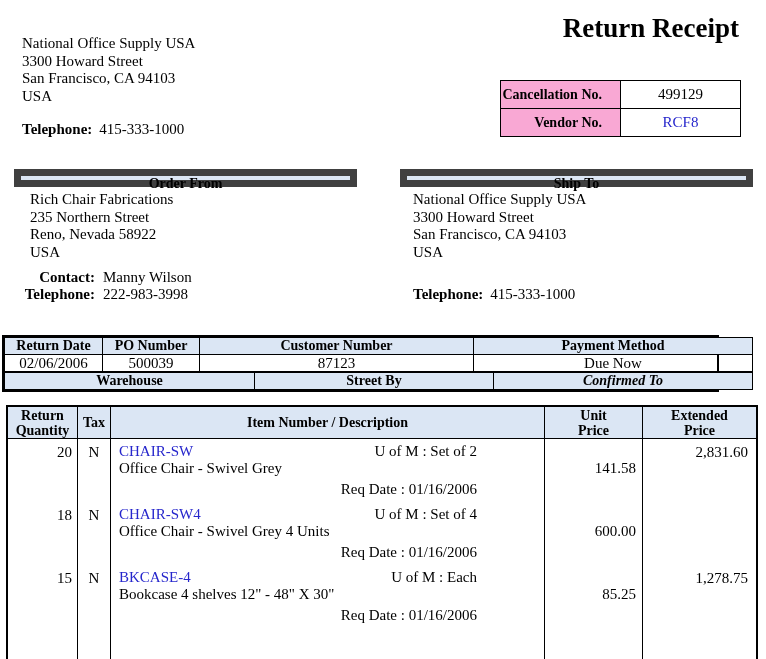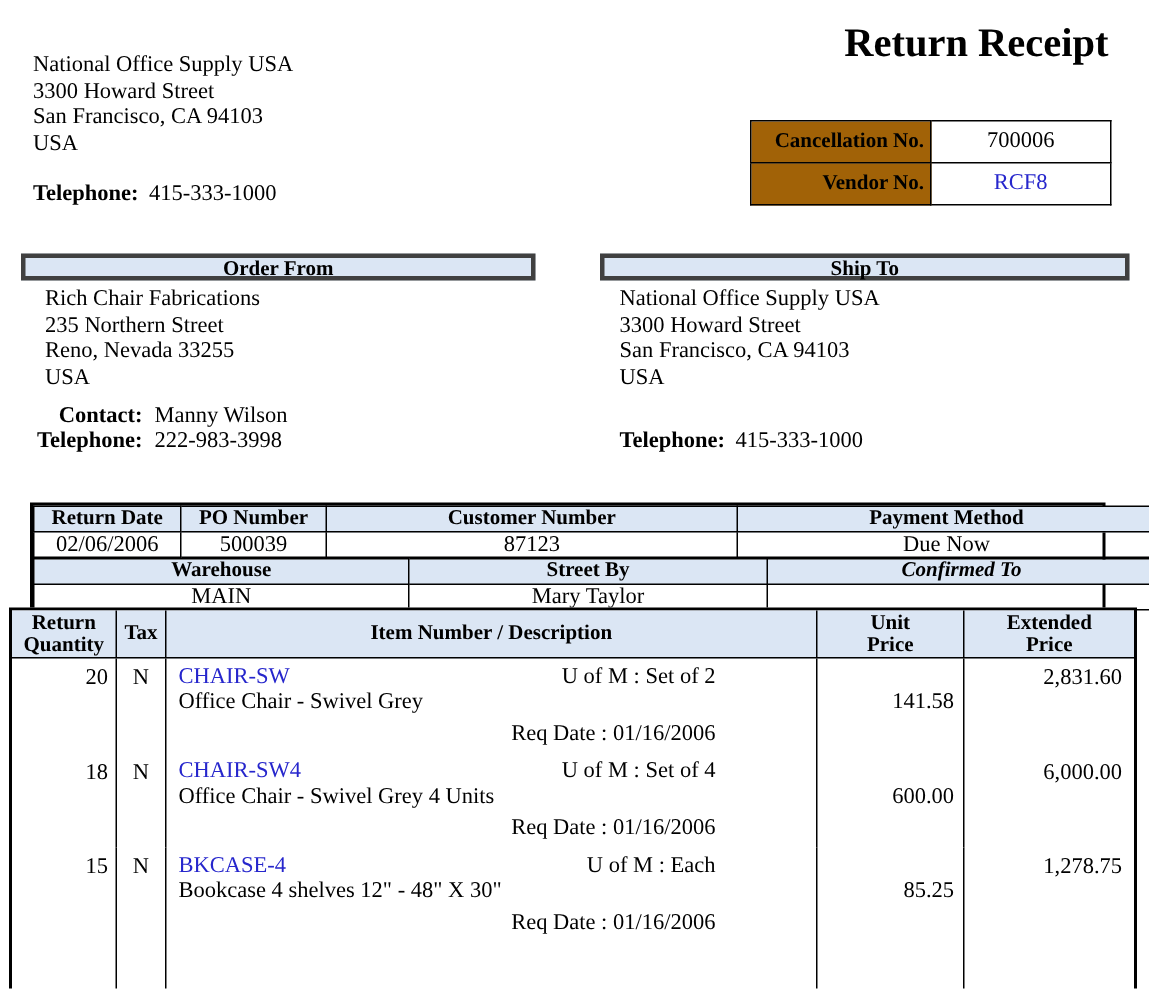--- a/index.html
+++ b/index.html
@@ -16,42 +16,42 @@
 
   
   .company { position:absolute; left:22px; top:35px; line-height:17.5px; }
   .company-phone { position:absolute; left:22px; top:121px; }
   .company-phone .lbl { font-weight:bold; }
   .company-phone .val { padding-left:7px; }
 
   
   .receipt-table { position:absolute; left:500px; top:80px; border-collapse:collapse; }
   .receipt-table td { border:1px solid #000; height:28px; }
-  .receipt-table td.lbl { width:120px; background:#a16207; font-weight:bold; font-size:14px; text-align:right; padding-right:4px; }
+  .receipt-table td.lbl { width:120px; background:#f9a8d4; font-weight:bold; font-size:14px; text-align:right; padding-right:18px; }
   .receipt-table td.val { width:120px; text-align:center; }
   .link { color:#2626cc; cursor:pointer; text-decoration:none; }
 
   
   .addr-header { position:absolute; top:169px; height:18px; line-height:16px; background:#dbe6f4;
-    border:3px solid #404040; font-weight:bold; font-size:14px; text-align:center; }
+    border:7px solid #404040; font-weight:bold; font-size:14px; text-align:center; }
   .addr-header.order-from { left:14px; width:343px; }
   .addr-header.ship-to { left:400px; width:353px; }
   .addr-block { position:absolute; line-height:17.5px; }
   .addr-block.order-from { left:30px; top:191px; }
   .addr-block.ship-to { left:413px; top:191px; }
   .contact-block { position:absolute; left:22px; top:269px; line-height:17px; }
   .contact-row { display:flex; }
   .contact-row .lbl { width:73px; text-align:right; font-weight:bold; }
   .contact-row .val { padding-left:8px; }
   .shipto-phone { position:absolute; left:413px; top:286px; }
   .shipto-phone .lbl { font-weight:bold; }
   .shipto-phone .val { padding-left:7px; }
 
   
-  .order-info { position:absolute; left:20px; top:335px; width:717px; border:2px solid #000; background:#fff; }
+  .order-info { position:absolute; left:2px; top:335px; width:717px; border:2px solid #000; background:#fff; }
   .order-info table { border-collapse:collapse; width:100%; table-layout:fixed; }
   .order-info td { border:1px solid #000; height:16px; text-align:center; padding:0; line-height:16px; }
   .order-info td.hdr { background:#dbe6f4; font-weight:bold; font-size:14px; }
   .cA1 { width:98px; } .cA2 { width:97px; } .cA3 { width:274px; } .cA4 { width:279px; }
   .cB1 { width:250px; } .cB2 { width:239px; } .cB3 { width:259px;font-style:italic; }
 
   
   .items { position:absolute; left:6px; top:405px; width:752px; height:286px;
     border:2px solid #000; display:flex; flex-direction:column; background:#fff; }
   .items-header { display:flex; height:32px; background:#dbe6f4; border-bottom:1px solid #000; flex:0 0 32px; }
@@ -84,34 +84,34 @@
     <div>USA</div>
   </div>
   <div class="company-phone">
     <span class="lbl">Telephone:</span><span class="val">415-333-1000</span>
   </div>
 
   <table class="receipt-table">
     <tbody>
         <tr>
       <td class="lbl">Cancellation No.</td>
-      <td class="val">700006</td>
+      <td class="val">499129</td>
     </tr>
     <tr>
       <td class="lbl">Vendor No.</td>
       <td class="val"><span class="link">RCF8</span></td>
     </tr>
   </tbody>
     </table>
 
   <div class="addr-header order-from">Order From</div>
   <div class="addr-block order-from">
     <div>Rich Chair Fabrications</div>
     <div>235 Northern Street</div>
-    <div>Reno, Nevada 33255</div>
+    <div>Reno, Nevada 58922</div>
     <div>USA</div>
   </div>
   <div class="contact-block">
     <div class="contact-row">
       <span class="lbl">Contact:</span>
       <span class="val">Manny Wilson</span>
     </div>
     <div class="contact-row">
       <span class="lbl">Telephone:</span>
       <span class="val">222-983-3998</span>
@@ -146,25 +146,20 @@
       </tr>
     </tbody>
       </table>
     <table>
       <tbody>
           <tr>
         <td class="hdr cB1">Warehouse</td>
         <td class="hdr cB2">Street By</td>
         <td class="hdr cB3">Confirmed To</td>
       </tr>
-      <tr>
-        <td>MAIN</td>
-        <td>Mary Taylor</td>
-        <td></td>
-      </tr>
     </tbody>
       </table>
   </div>
 
   <div class="items">
     <div class="items-header">
       <div class="ih-cell col-qty pre">Return
 Quantity</div>
       <div class="ih-cell col-tax">Tax</div>
       <div class="ih-cell col-desc">Item Number / Description</div>
@@ -194,21 +189,20 @@
       <div class="it-cell col-tax it-tax">N</div>
       <div class="it-cell col-desc it-desc">
         <div class="desc-line1">
           <span class="link">CHAIR-SW4</span>
           <span>U of M : Set of 4</span>
         </div>
         <div>Office Chair - Swivel Grey 4 Units</div>
         <div class="desc-req">Req Date : 01/16/2006</div>
       </div>
       <div class="it-cell col-unit it-unit">600.00</div>
-      <div class="it-cell col-ext it-ext">6,000.00</div>
     </div>
 
     <div class="item-row last">
       <div class="it-cell col-qty it-qty">15</div>
       <div class="it-cell col-tax it-tax">N</div>
       <div class="it-cell col-desc it-desc">
         <div class="desc-line1">
           <span class="link">BKCASE-4</span>
           <span>U of M : Each</span>
         </div>

